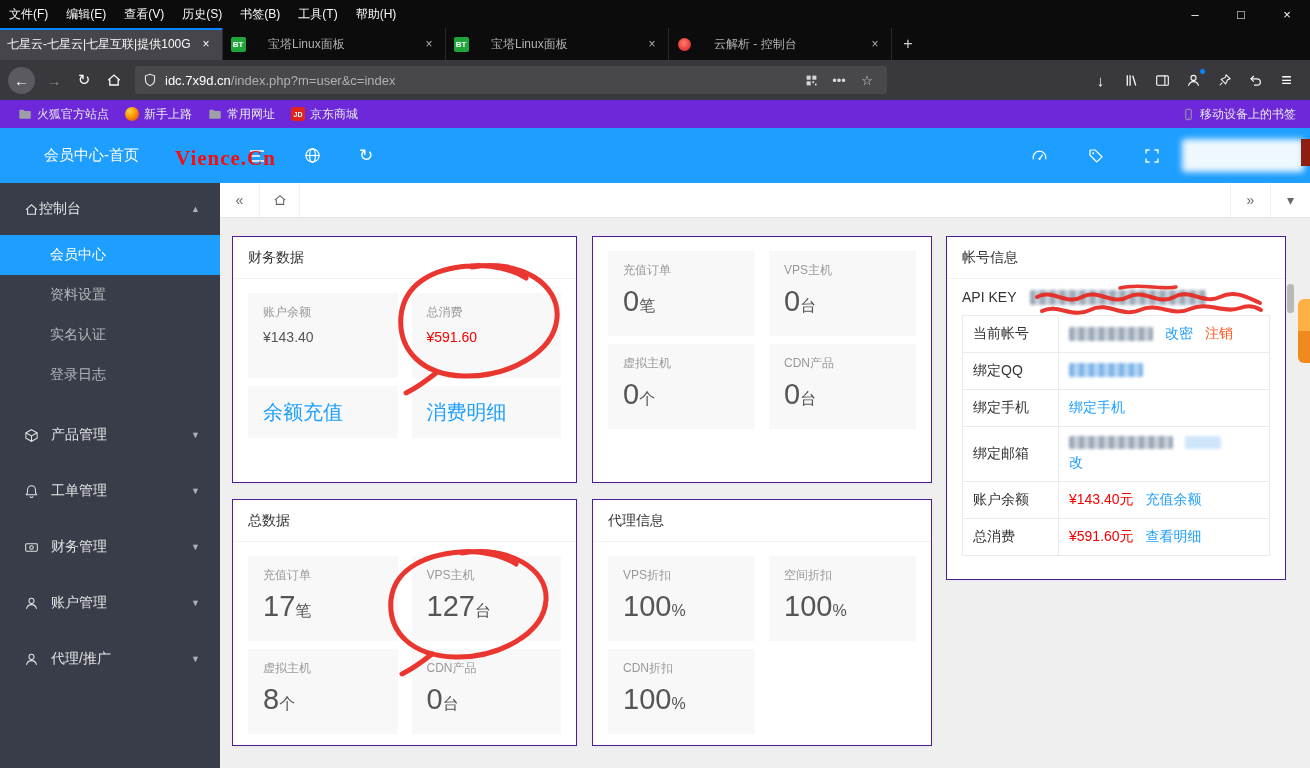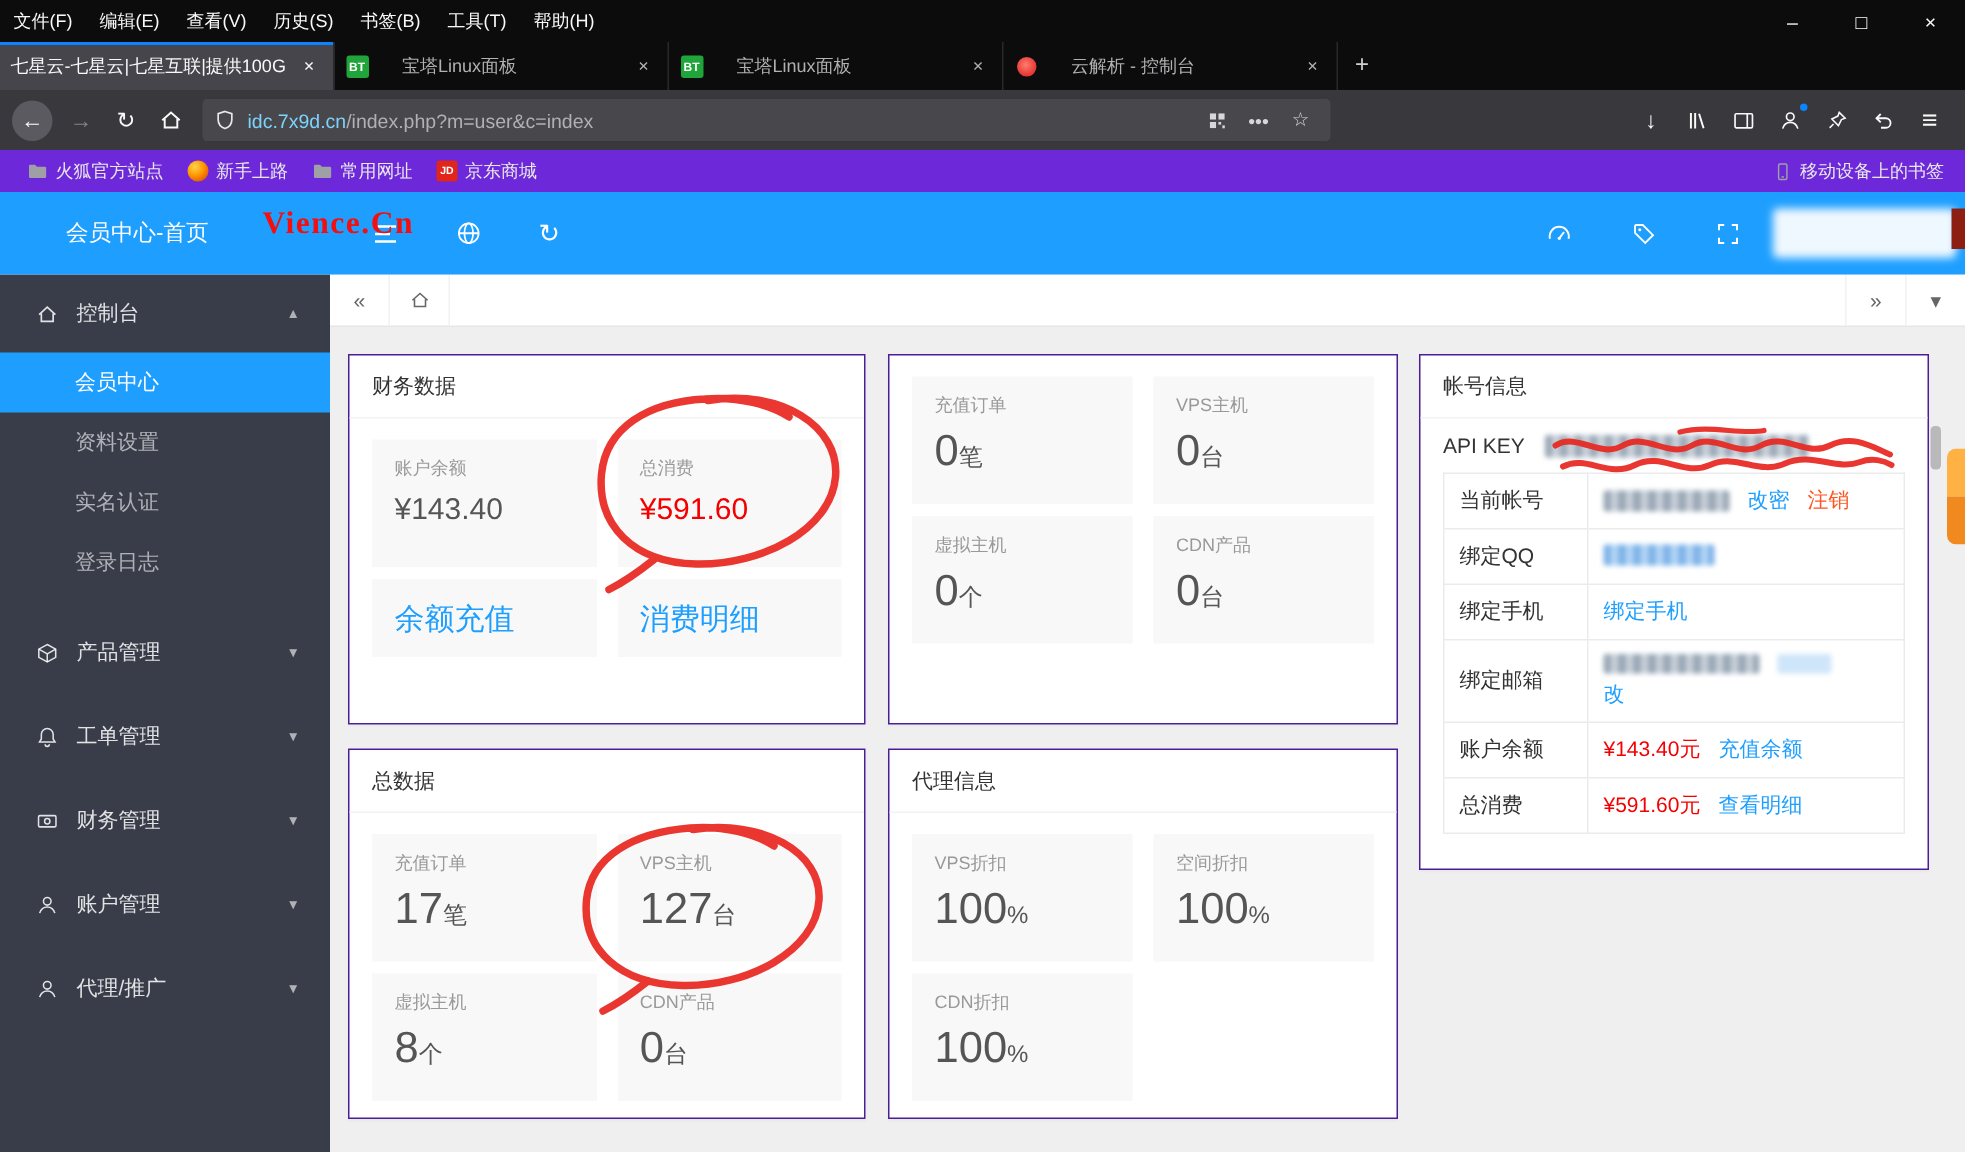--- a/index.html
+++ b/index.html
@@ -25,21 +25,21 @@
   .newtab{width:32px;display:flex;align-items:center;justify-content:center;color:#d0d0d2;font-size:16px}
 
   
   .navbar{height:40px;background:#38383d;display:flex;align-items:center;padding:0 8px}
   .nav-btn{width:30px;height:30px;display:flex;align-items:center;justify-content:center;color:#f9f9fa;font-size:15px;border-radius:2px}
   .nav-btn.back{background:#5a5a60;border-radius:50%;width:27px;height:27px;margin-right:4px}
   .nav-btn.fwd{color:#85858a}
   .urlbar{height:28px;width:752px;margin-left:6px;background:#47474c;border-radius:3px;display:flex;align-items:center;padding:0 8px;color:#f9f9fa}
   .urlbar .shield{margin-right:8px;display:flex;color:#e8e8ea}
   .url-text{font-size:13px;flex:1;white-space:nowrap;overflow:hidden}
-  .url-host{color:#7dd3fc}
+  .url-host{color:#ffffff}
   .url-path{color:#b1b1b3}
   .url-icons{display:flex;align-items:center;gap:4px}
   .url-ic{width:24px;height:24px;display:flex;align-items:center;justify-content:center;color:#d7d7db;font-size:13px}
   .nav-right{margin-left:auto;display:flex;align-items:center}
   .nav-right .nav-btn{width:31px}
   .acct{position:relative}
   .acct .dot{position:absolute;top:3px;right:3px;width:7px;height:7px;border-radius:50%;background:#0a84ff;border:1px solid #38383d}
 
   
   .bookbar{height:28px;background:#6d28d9;display:flex;align-items:center;padding:0 10px;color:#e8e8ea;font-size:12px}
@@ -53,21 +53,21 @@
   .page{position:relative;width:1310px;height:640px;background:#efefef}
   .pg-header{height:55px;background:#1E9FFF;display:flex;align-items:center;position:relative}
   .pg-logo{width:220px;flex:0 0 220px;color:#fff;font-size:15px;padding-left:44px}
   .hd-ic{color:#fff;margin-left:38px;display:flex;align-items:center;font-size:18px}
   .hd-right{margin-left:auto;display:flex;align-items:center;gap:40px;margin-right:150px}
   .hd-right .hd-ic{margin-left:0}
   .user-blur{position:absolute;right:6px;top:11px;width:122px;height:33px;background:rgba(255,255,255,.93);border-radius:3px;filter:blur(3px)}
 
   .pg-body{display:flex;height:585px}
   .sidebar{width:220px;flex:0 0 220px;background:#393D49;color:#fff}
-  .sd-parent{height:52px;display:flex;align-items:center;font-size:14px;color:rgba(255,255,255,.85);position:relative;padding-left:24px;gap:12px}
+  .sd-parent{height:52px;display:flex;align-items:center;font-size:14px;color:rgba(255,255,255,.85);position:relative;padding-left:24px;}
   .sd-caret{position:absolute;right:20px;font-size:9px;color:rgba(255,255,255,.6)}
   .sd-sub{padding-bottom:12px}
   .sd-child{height:40px;display:flex;align-items:center;padding-left:50px;font-size:14px;color:rgba(255,255,255,.6)}
   .sd-child.active{background:#1E9FFF;color:#fff}
   .sd-group{height:56px;display:flex;align-items:center;font-size:14px;color:rgba(255,255,255,.85);position:relative;padding-left:24px;gap:12px}
 
   .main{flex:1;display:flex;flex-direction:column;min-width:0}
   .crumbbar{height:35px;background:#fff;display:flex;align-items:center;border-bottom:1px solid #e6e6e6}
   .cb-btn{width:40px;height:34px;display:flex;align-items:center;justify-content:center;color:#666;font-size:14px;border-right:1px solid #f2f2f2}
   .cb-right{margin-left:auto;display:flex}
@@ -75,37 +75,37 @@
   .content{position:relative;flex:1;background:#efefef}
 
   .card{position:absolute;background:#fff;border:1px solid #4c1d95;box-shadow:0 1px 2px rgba(0,0,0,.04)}
   .card-h{height:42px;line-height:41px;padding:0 15px;font-size:14px;color:#333;border-bottom:1px solid #f2f2f2}
   .card-b{padding:14px 15px}
   .grid2{display:grid;grid-template-columns:1fr 1fr;gap:8px 14px}
   .stat{background:#f8f8f8;padding:11px 15px;height:85px}
   .stat-lb{font-size:12px;color:#999;margin-bottom:6px}
   .stat-num{font-size:29px;color:#555}
   .stat-unit{font-size:16px;color:#555}
-  .money{font-size:20px;color:#555;margin-top:8px}
+  .money{font-size:14px;color:#555;margin-top:8px}
   .red{color:#f50000}
   .linkbox{background:#f8f8f8;height:52px;display:flex;align-items:center;padding-left:15px;font-size:20px;color:#1E9FFF}
 
   .api-row{display:flex;align-items:center;gap:14px;padding:10px 15px 8px;font-size:14px;color:#333}
   .acct-table{border-collapse:collapse;margin:2px 15px 12px;width:calc(100% - 30px);font-size:14px;color:#333}
   .acct-table td{border:1px solid #ebebeb;padding:9px 10px;vertical-align:middle}
   .acct-table td.lb{width:96px}
   .cell-flex{display:flex;align-items:center;gap:12px;flex-wrap:wrap}
   a.lnk{color:#1E9FFF;text-decoration:none}
   a.lnk.red2{color:#FF5722}
   .blob{display:inline-block;border-radius:2px;filter:blur(1.6px)}
   .b-gray{background:repeating-linear-gradient(90deg,#9aa7b5 0 5px,#c9d1da 5px 10px)}
   .b-blue{background:repeating-linear-gradient(90deg,#7fb3e8 0 5px,#b4d6f5 5px 10px)}
   .b-light{background:#cfe6fa}
 
-  .watermark{position:absolute;left:175px;top:8px;font-family:"Liberation Serif","DejaVu Serif",serif;font-weight:bold;font-size:21px;color:#f60d0d;z-index:60;letter-spacing:1px}
+  .watermark{position:absolute;left:175px;top:18px;font-family:"Liberation Serif","DejaVu Serif",serif;font-weight:bold;font-size:21px;color:#f60d0d;z-index:60;letter-spacing:1px}
   .annot{position:absolute;left:0;top:0;width:1310px;height:768px;z-index:55;pointer-events:none}
   .scroll-thumb{position:absolute;left:1287px;top:284px;width:7px;height:29px;background:#b9b9b9;border-radius:3px;z-index:40}
   .orange-widget{position:absolute;right:0;top:299px;width:12px;height:64px;border-radius:6px 0 0 6px;overflow:hidden;z-index:40}
   .orange-widget .o1{height:32px;background:#ffb143}
   .orange-widget .o2{height:32px;background:#f08a1e}
   .red-corner{position:absolute;right:0;top:139px;width:9px;height:27px;background:#8c1e12;z-index:40}
   svg.ic{display:block}
 </style>
 </head>
 <body>

